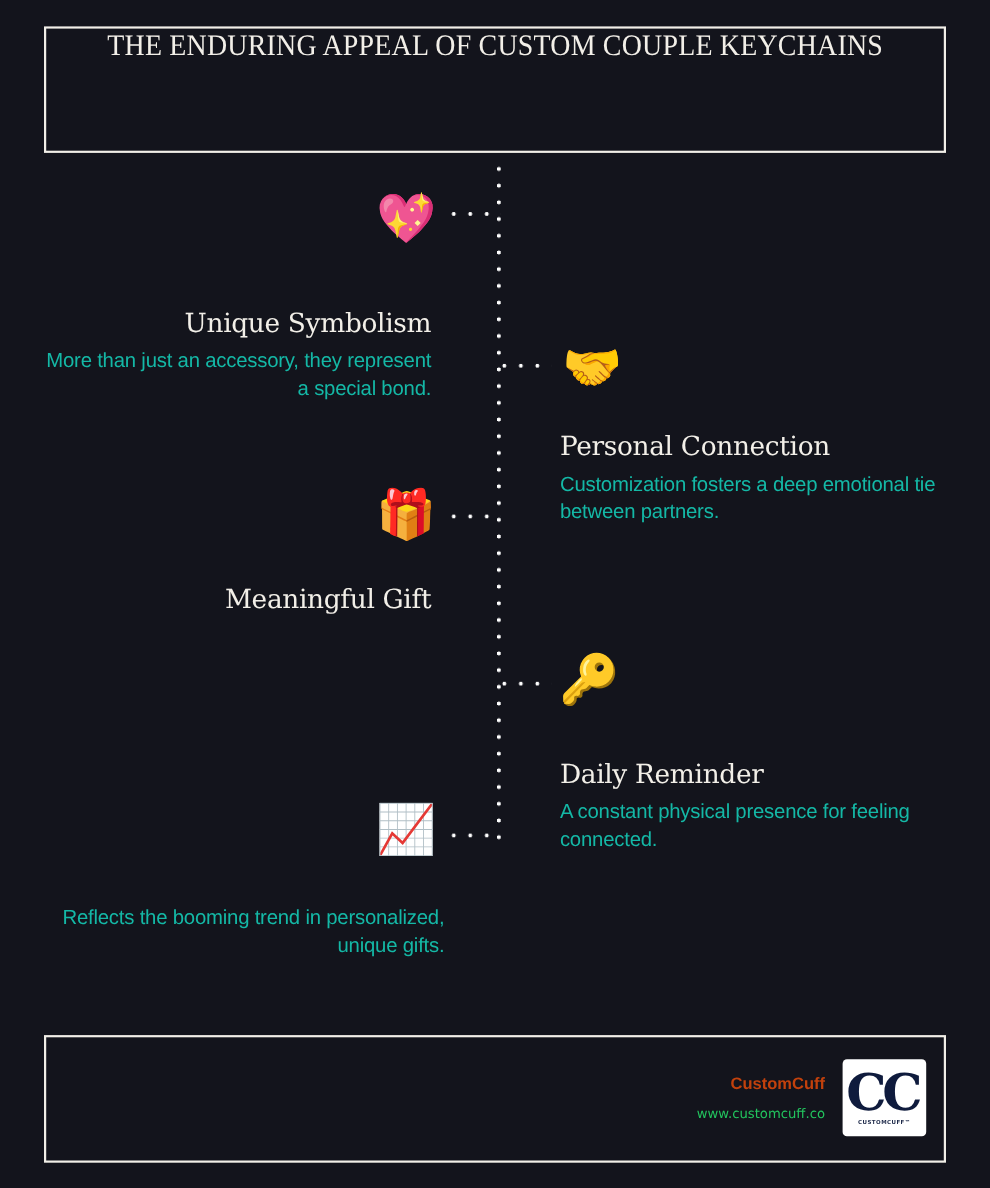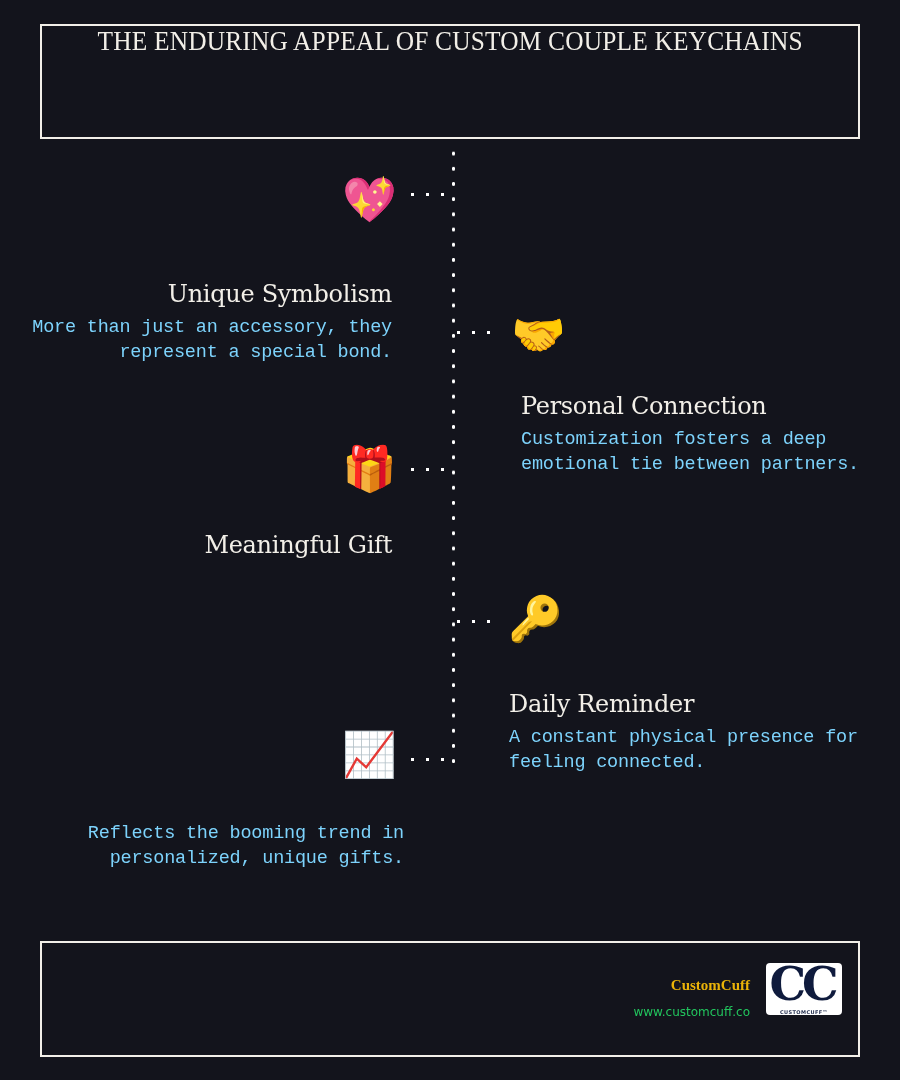--- a/index.html
+++ b/index.html
@@ -69,60 +69,60 @@
   .item.right { text-align: left; }
   .item-title {
     font-family: "DejaVu Serif", "Liberation Serif", serif;
     font-size: 24px;
     line-height: 30px;
     color: #f2efe8;
     margin: 0 0 6px 0;
     letter-spacing: -0.3px;
   }
   .item-desc {
-    font-family: Liberation Mono, monospace;
+    font-family: Liberation Sans, sans-serif;
     font-size: 18.5px;
     line-height: 25px;
-    color: #7dd3fc;
+    color: #14b8a6;
     margin: 0;
     letter-spacing: -0.2px;
   }
   .footer-box {
     position: absolute;
     left: 40px;
     top: 941px;
     width: 816px;
     height: 112px;
     border: 2px solid #f2efe8;
   }
   .brand-name {
     position: absolute;
     right: 108px;
     top: 34px;
-    font-family: Liberation Serif, serif;
+    font-family: Liberation Sans, sans-serif;
     font-weight: bold;
     font-size: 15px;
-    color: #eab308;
+    color: #c2410c;
     text-align: right;
   }
   .brand-url {
     position: absolute;
     right: 108px;
     top: 62px;
     font-family: "DejaVu Sans", "Liberation Sans", sans-serif;
     font-size: 12px;
     color: #22c55e;
     text-align: right;
   }
   .logo-box {
     position: absolute;
     left: 724px;
     top: 20px;
     width: 76px;
-    height: 52px;
+    height: 70px;
     background: #ffffff;
     border-radius: 4px;
     display: flex;
     flex-direction: column;
     align-items: center;
     justify-content: center;
   }
   .logo-mark {
     font-family: "DejaVu Serif", "Liberation Serif", serif;
     font-weight: bold;
@@ -152,21 +152,21 @@
 
 <div class="emoji" style="left:342px; top:172px;">💖</div>
 <div class="connector" style="left:405px; top:192px; width:50px;"></div>
 <div class="item left" style="left:32px; top:263px;margin-top:16px;">
   <div class="item-title">Unique Symbolism</div>
   <div class="item-desc">More than just an accessory, they represent a special bond.</div>
 </div>
 
 <div class="connector" style="left:451px; top:330px; width:50px;"></div>
 <div class="emoji" style="left:511px; top:307px;">🤝</div>
-<div class="item right" style="left:509px; top:391px;margin-left:12px;">
+<div class="item right" style="left:509px; top:391px;">
   <div class="item-title">Personal Connection</div>
   <div class="item-desc">Customization fosters a deep emotional tie between partners.</div>
 </div>
 
 <div class="emoji" style="left:342px; top:441px;">🎁</div>
 <div class="connector" style="left:405px; top:467px; width:50px;"></div>
 <div class="item left" style="left:32px; top:530px;">
   <div class="item-title">Meaningful Gift</div>
 </div>
 

